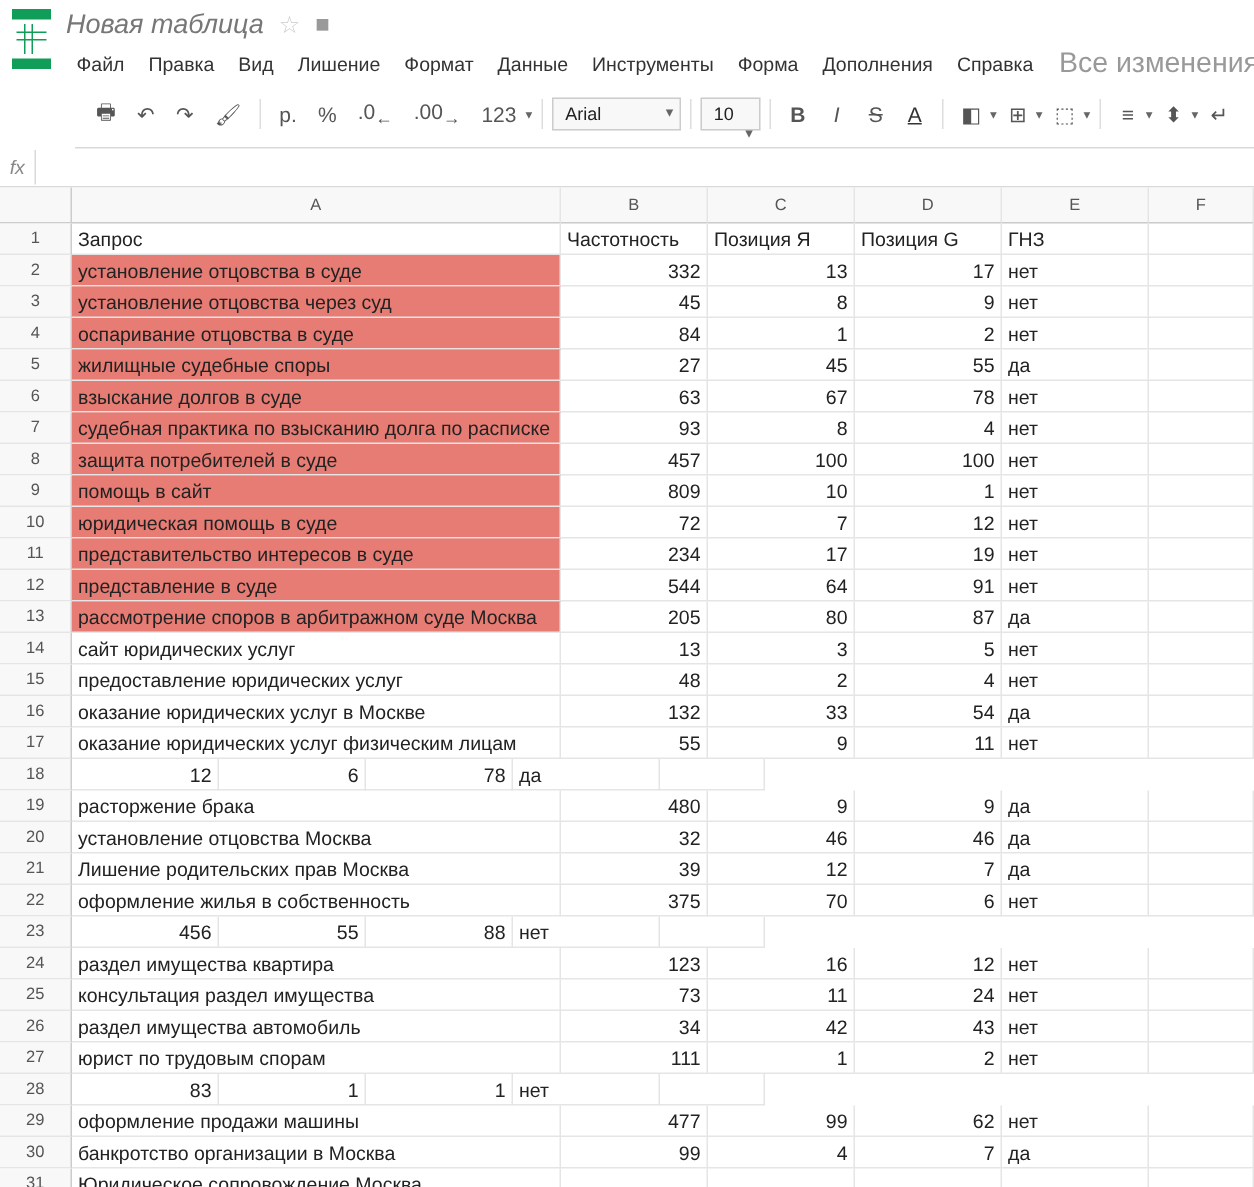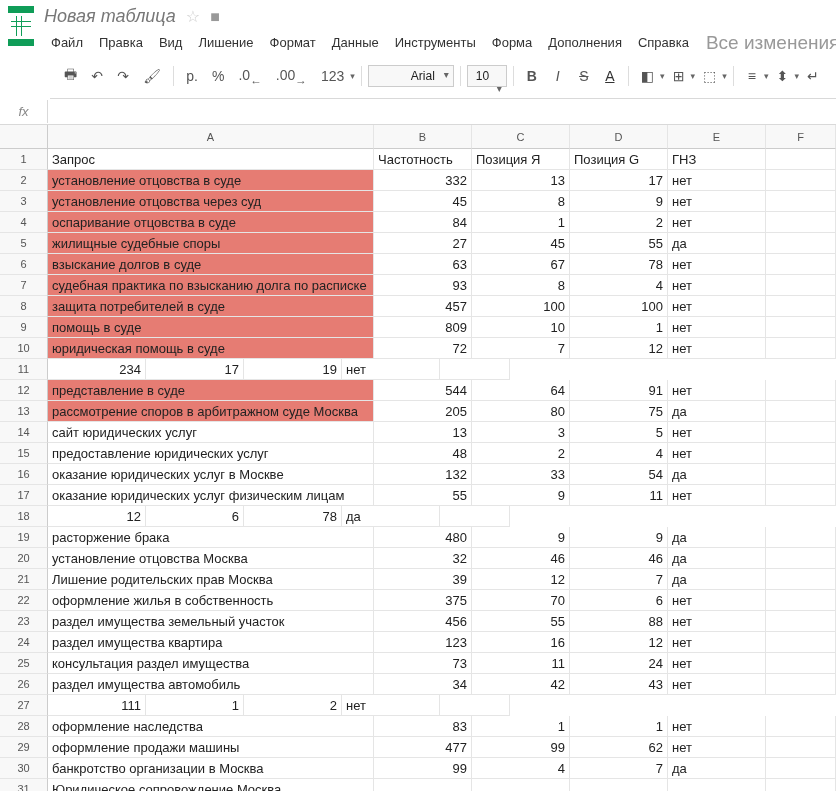--- a/index.html
+++ b/index.html
@@ -19,26 +19,26 @@
     
     .menu-bar { display: flex; gap: 2px; align-items: center; }
     .menu-item { padding: 4px 7px; font-size: 13px; color: #333; cursor: pointer; }
     .save-status { color: #999; font-size: 19px; margin-left: 8px; white-space: nowrap; }
     
     .toolbar { display: flex; align-items: center; padding: 6px 8px; border-bottom: 1px solid #d9d9d9; gap: 2px; margin-left: 50px; }
     .toolbar-btn { padding: 4px 6px; color: #555; cursor: pointer; font-size: 14px; min-width: 24px; text-align: center; }
     .toolbar-sep { width: 1px; height: 20px; background: #ddd; margin: 0 4px; }
     .toolbar-select { border: 1px solid #ccc; padding: 3px 18px 3px 8px; font-size: 12px; position: relative; background: #f8f8f8; }
     .toolbar-select::after { content: '▾'; position: absolute; right: 4px; color: #666; font-size: 10px; }
-    .font-name { width: 86px; text-align: right; }
+    .font-name { width: 86px; }
     .font-size { width: 40px; }
     .dropdown-arrow { font-size: 9px; color: #666; margin-left: -2px; }
     
     .formula-bar { display: flex; align-items: center; border-bottom: 1px solid #d9d9d9; height: 26px; }
-    .fx-label { width: 48px; text-align: center; font-style: italic; color: #888; font-size: 13px; border-right: 1px solid #d9d9d9; padding: 4px 0; }
+    .fx-label { width: 24px; text-align: center; font-style: italic; color: #888; font-size: 13px; border-right: 1px solid #d9d9d9; padding: 4px 0; }
     .formula-input { flex: 1; border: none; padding: 4px 8px; font-size: 13px; outline: none; }
     
     .sheet { display: flex; }
     .row-headers { display: flex; flex-direction: column; }
     .corner-cell { width: 48px; height: 24px; background: #f8f8f8; border-right: 1px solid #ccc; border-bottom: 1px solid #ccc; }
     .row-header { width: 48px; height: 21px; background: #f8f8f8; border-right: 1px solid #ccc; border-bottom: 1px solid #e5e5e5; display: flex; align-items: center; justify-content: center; font-size: 11px; color: #555; }
     
     .grid { flex: 1; }
     .col-headers { display: flex; height: 24px; }
     .col-header { background: #f8f8f8; border-right: 1px solid #e5e5e5; border-bottom: 1px solid #ccc; display: flex; align-items: center; justify-content: center; font-size: 11px; color: #555; }
@@ -230,55 +230,56 @@
         </div>
         <div class="data-row">
           <div class="cell col-A hl">защита потребителей в суде</div>
           <div class="cell col-B num">457</div>
           <div class="cell col-C num">100</div>
           <div class="cell col-D num">100</div>
           <div class="cell col-E">нет</div>
           <div class="cell col-F"></div>
         </div>
         <div class="data-row">
-          <div class="cell col-A hl">помощь в суде</div>
+          <div class="cell col-A hl">помощь в сайт</div>
           <div class="cell col-B num">809</div>
           <div class="cell col-C num">10</div>
           <div class="cell col-D num">1</div>
           <div class="cell col-E">нет</div>
           <div class="cell col-F"></div>
         </div>
         <div class="data-row">
           <div class="cell col-A hl">юридическая помощь в суде</div>
           <div class="cell col-B num">72</div>
           <div class="cell col-C num">7</div>
           <div class="cell col-D num">12</div>
           <div class="cell col-E">нет</div>
           <div class="cell col-F"></div>
         </div>
         <div class="data-row">
+          <div class="cell col-A hl">представительство интересов в суде</div>
           <div class="cell col-B num">234</div>
           <div class="cell col-C num">17</div>
           <div class="cell col-D num">19</div>
           <div class="cell col-E">нет</div>
           <div class="cell col-F"></div>
         </div>
         <div class="data-row">
           <div class="cell col-A hl">представление в суде</div>
           <div class="cell col-B num">544</div>
           <div class="cell col-C num">64</div>
           <div class="cell col-D num">91</div>
           <div class="cell col-E">нет</div>
           <div class="cell col-F"></div>
         </div>
         <div class="data-row">
           <div class="cell col-A hl">рассмотрение споров в арбитражном суде Москва</div>
           <div class="cell col-B num">205</div>
           <div class="cell col-C num">80</div>
-          <div class="cell col-D num">75</div>
+          <div class="cell col-D num">87</div>
           <div class="cell col-E">да</div>
           <div class="cell col-F"></div>
         </div>
         <div class="data-row">
           <div class="cell col-A">сайт юридических услуг</div>
           <div class="cell col-B num">13</div>
           <div class="cell col-C num">3</div>
           <div class="cell col-D num">5</div>
           <div class="cell col-E">нет</div>
           <div class="cell col-F"></div>
@@ -340,21 +341,20 @@
         </div>
         <div class="data-row">
           <div class="cell col-A">оформление жилья в собственность</div>
           <div class="cell col-B num">375</div>
           <div class="cell col-C num">70</div>
           <div class="cell col-D num">6</div>
           <div class="cell col-E">нет</div>
           <div class="cell col-F"></div>
         </div>
         <div class="data-row">
-          <div class="cell col-A">раздел имущества земельный участок</div>
           <div class="cell col-B num">456</div>
           <div class="cell col-C num">55</div>
           <div class="cell col-D num">88</div>
           <div class="cell col-E">нет</div>
           <div class="cell col-F"></div>
         </div>
         <div class="data-row">
           <div class="cell col-A">раздел имущества квартира</div>
           <div class="cell col-B num">123</div>
           <div class="cell col-C num">16</div>
@@ -372,28 +372,28 @@
         </div>
         <div class="data-row">
           <div class="cell col-A">раздел имущества автомобиль</div>
           <div class="cell col-B num">34</div>
           <div class="cell col-C num">42</div>
           <div class="cell col-D num">43</div>
           <div class="cell col-E">нет</div>
           <div class="cell col-F"></div>
         </div>
         <div class="data-row">
+          <div class="cell col-A">юрист по трудовым спорам</div>
           <div class="cell col-B num">111</div>
           <div class="cell col-C num">1</div>
           <div class="cell col-D num">2</div>
           <div class="cell col-E">нет</div>
           <div class="cell col-F"></div>
         </div>
         <div class="data-row">
-          <div class="cell col-A">оформление наследства</div>
           <div class="cell col-B num">83</div>
           <div class="cell col-C num">1</div>
           <div class="cell col-D num">1</div>
           <div class="cell col-E">нет</div>
           <div class="cell col-F"></div>
         </div>
         <div class="data-row">
           <div class="cell col-A">оформление продажи машины</div>
           <div class="cell col-B num">477</div>
           <div class="cell col-C num">99</div>

